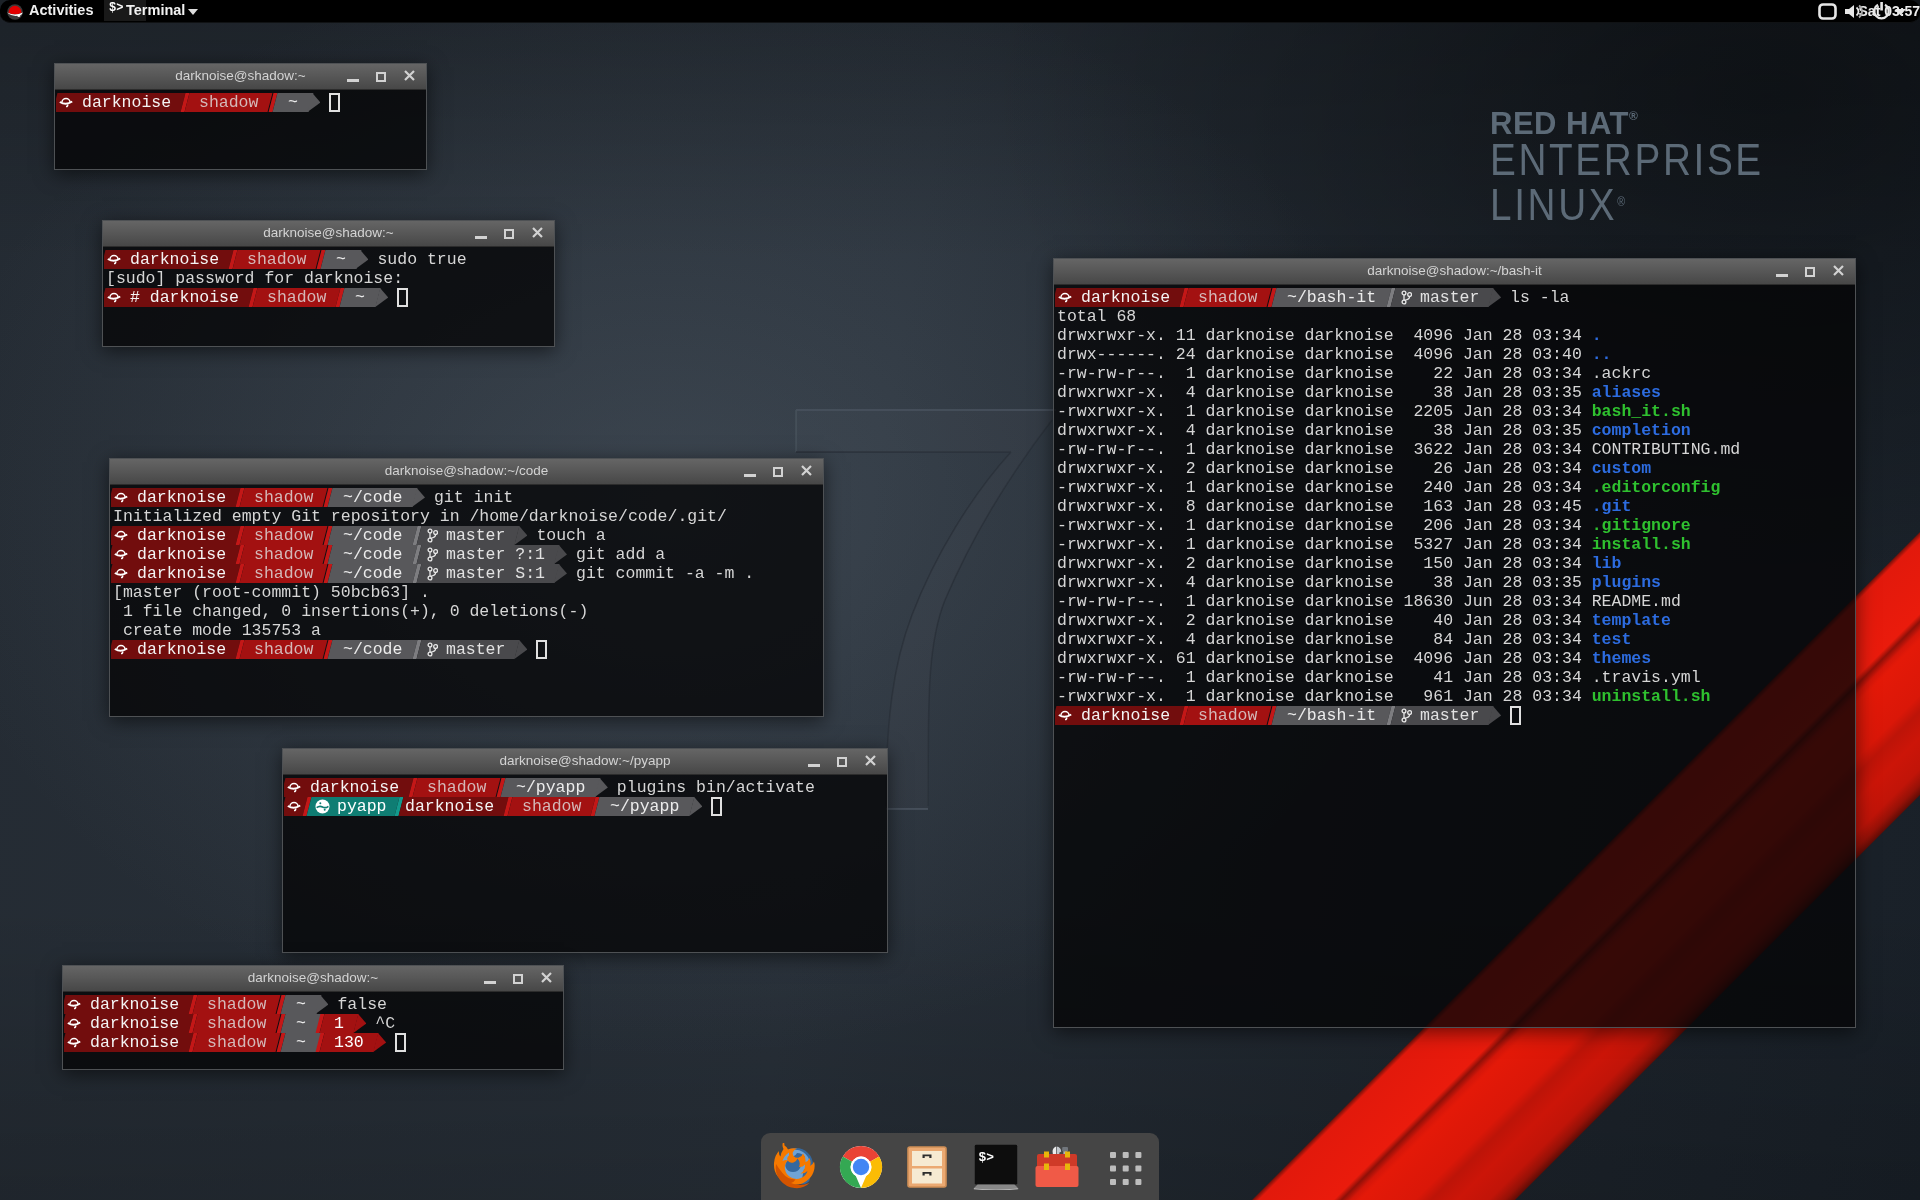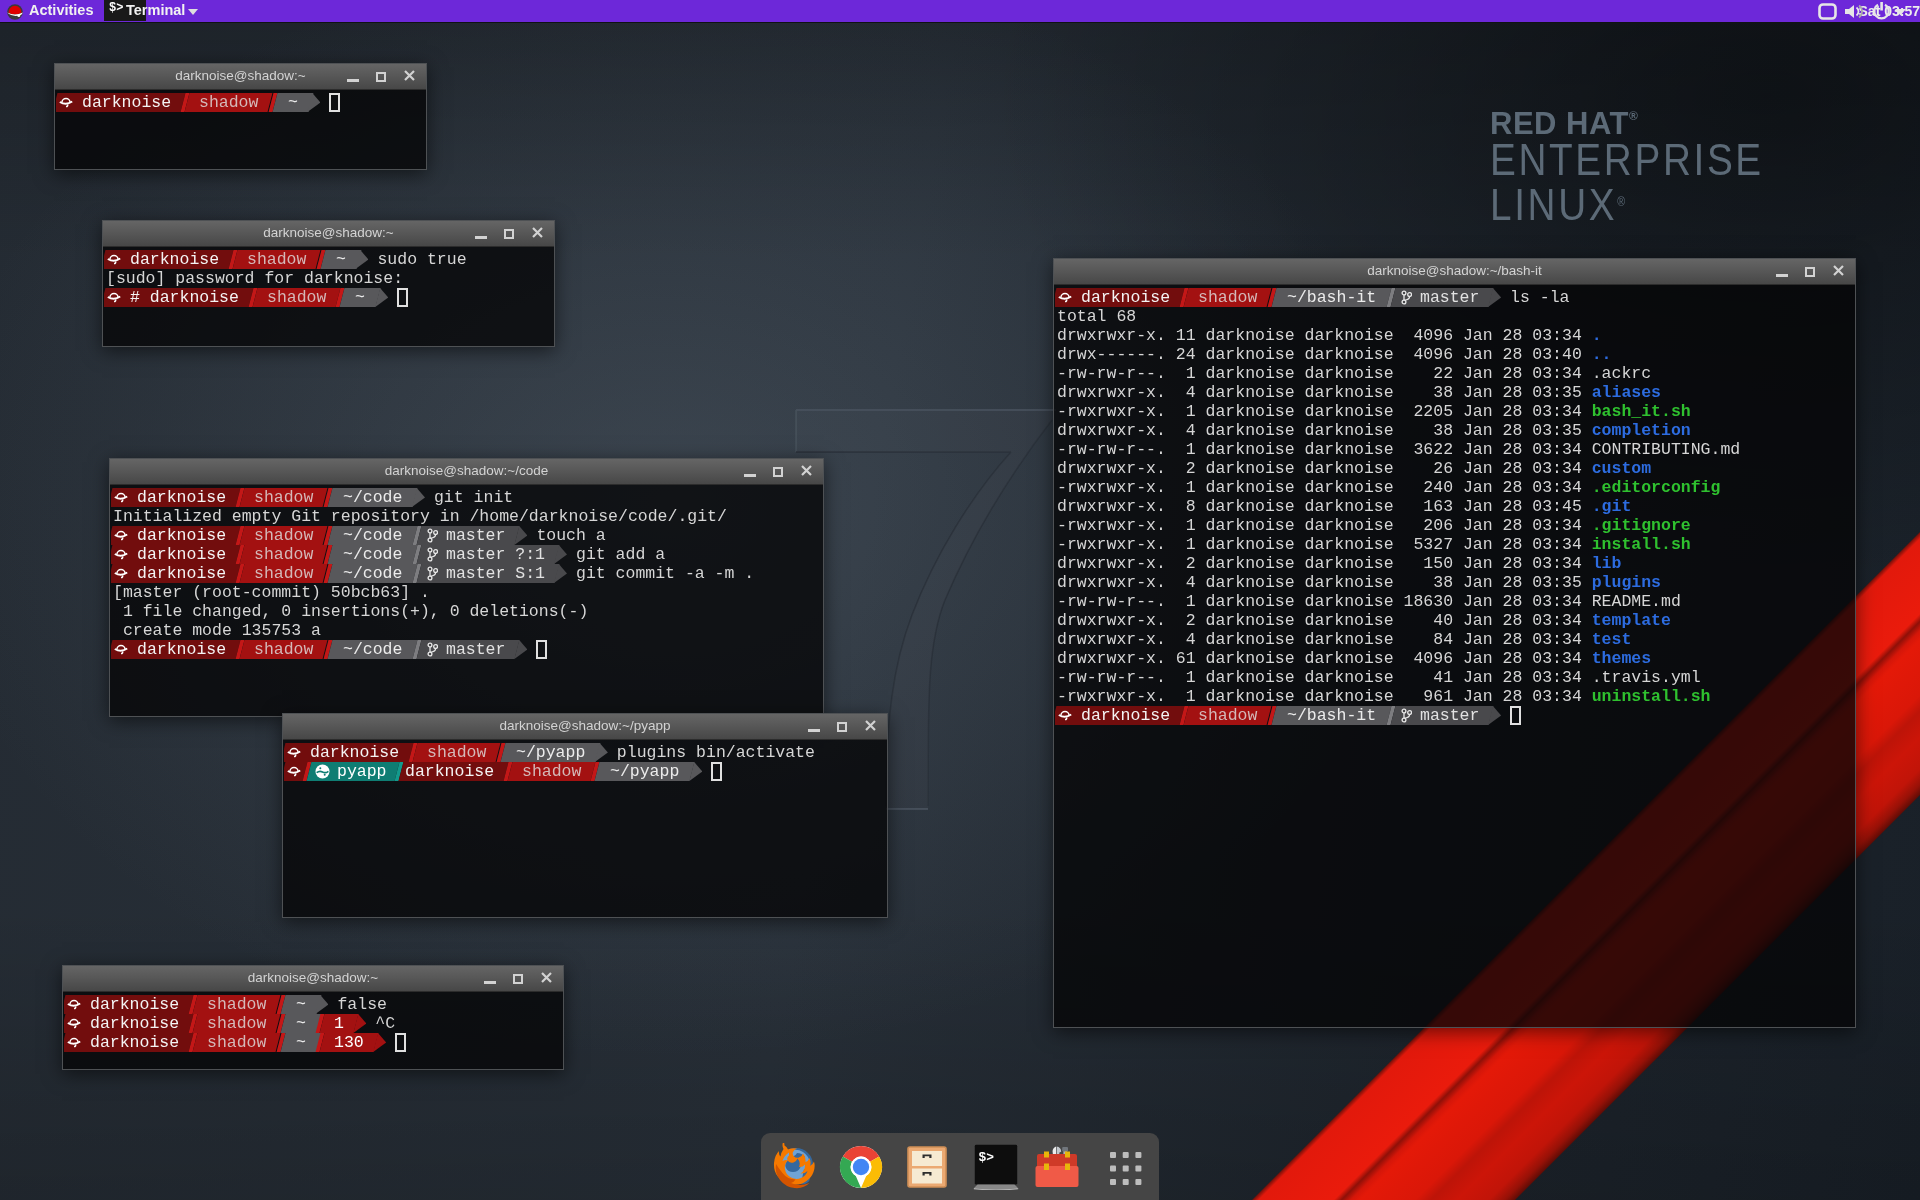--- a/index.html
+++ b/index.html
@@ -26,21 +26,21 @@
   }
   
   #seven { position:absolute; left:0; top:0; }
   
   #rhlogo { position:absolute; left:1490px; top:101px; color:#5c6a77; }
   #rhlogo .l1 { font-weight:bold; font-size:31px; letter-spacing:0.5px; line-height:31px; }
   #rhlogo .l2 { font-size:44px; letter-spacing:3px; line-height:42px; transform:scaleX(0.88); transform-origin:left; white-space:nowrap;}
   #rhlogo .sup { font-size:12px; vertical-align:14px; letter-spacing:0;}
   
   #topbar { position:absolute; left:0; top:0; width:1920px; height:23px;
-    background:#6d28d9; border-bottom:1px solid #101214; color:#e8e8e8; z-index:50;}
+    background:#000000; border-bottom:1px solid #101214; color:#e8e8e8; z-index:50;border-radius:10px;}
   #topbar .act { position:absolute; left:29px; top:2px; font-size:14.5px; font-weight:bold; color:#f0f0f0;}
   #topbar .hat { position:absolute; left:6px; top:3px; }
   #termtile { position:absolute; left:104px; top:0; width:42px; height:21px; background:#191919; }
   #termtile .tg { position:absolute; left:5px; top:1px; color:#fff; font-size:12px; font-weight:bold; font-family:"Liberation Mono",monospace; }
   #topbar .appname { position:absolute; left:126px; top:2px; font-size:14.5px; font-weight:bold; color:#f2f2f2; }
   #topbar .caret { position:absolute; left:188px; top:9px; width:0; height:0;
     border-left:5.5px solid transparent; border-right:5.5px solid transparent; border-top:6.5px solid #dedede; }
   #topbar .clock { position:absolute; left:0; right:0; top:3px; text-align:right; font-size:14px; font-weight:bold; color:#ededed; }
   #topbar .ticons { position:absolute; right:8px; top:0; height:23px; }
   
@@ -226,21 +226,21 @@
             <path d="M8.6,8.4 q0.5,2 -1.6,2.2" fill="none" stroke="#fff" stroke-width="1.5"></path>
           </svg><span class="u">darknoise</span></span><span class="dv dvr"></span><span class="sg r"><span>shadow</span></span><span class="dv dvr"></span><span class="sg g"><span>~/code</span></span><span class="dv dvg"></span><span class="sg d"><svg class="bglyph" width="11" height="15" viewBox="0 0 11 15">
             <circle cx="3" cy="3" r="1.9" fill="none" stroke="#e8e8e8" stroke-width="1.3"></circle>
             <circle cx="3" cy="12" r="1.9" fill="none" stroke="#e8e8e8" stroke-width="1.3"></circle>
             <circle cx="8.6" cy="4.6" r="1.9" fill="none" stroke="#e8e8e8" stroke-width="1.3"></circle>
             <path d="M3,4.9 L3,10.1 M8.6,6.5 Q8.6,9.6 3.4,10.3" fill="none" stroke="#e8e8e8" stroke-width="1.3"></path>
           </svg><span>master</span></span><span class="ar ard"></span><span class="cur"></span></div>
   </div>
 </div>
 
-<div class="win" style="left:282px;top:713px;width:606px;height:205px">
+<div class="win" style="left:282px;top:748px;width:606px;height:205px">
   <div class="tbar">
       <span class="ttl">darknoise@shadow:~/pyapp</span>
     <span class="bmin"></span>
       <span class="bmax"></span>
     <svg class="bx" width="11" height="11">
         <path d="M1,1 L10,10 M10,1 L1,10" stroke="#d2d2d2" stroke-width="2.2"></path>
       </svg>
   </div>
   <div class="term">
     <div class="row prow"><span class="sg m"><svg width="14" height="13" viewBox="0 0 14 13">
@@ -317,21 +317,21 @@
     <div class="row">-rwxrwxr-x.  1 darknoise darknoise  2205 Jan 28 03:34 <span class="fg">bash_it.sh</span></div>
     <div class="row">drwxrwxr-x.  4 darknoise darknoise    38 Jan 28 03:35 <span class="fb">completion</span></div>
     <div class="row">-rw-rw-r--.  1 darknoise darknoise  3622 Jan 28 03:34 CONTRIBUTING.md</div>
     <div class="row">drwxrwxr-x.  2 darknoise darknoise    26 Jan 28 03:34 <span class="fb">custom</span></div>
     <div class="row">-rwxrwxr-x.  1 darknoise darknoise   240 Jan 28 03:34 <span class="fg">.editorconfig</span></div>
     <div class="row">drwxrwxr-x.  8 darknoise darknoise   163 Jan 28 03:45 <span class="fb">.git</span></div>
     <div class="row">-rwxrwxr-x.  1 darknoise darknoise   206 Jan 28 03:34 <span class="fg">.gitignore</span></div>
     <div class="row">-rwxrwxr-x.  1 darknoise darknoise  5327 Jan 28 03:34 <span class="fg">install.sh</span></div>
     <div class="row">drwxrwxr-x.  2 darknoise darknoise   150 Jan 28 03:34 <span class="fb">lib</span></div>
     <div class="row">drwxrwxr-x.  4 darknoise darknoise    38 Jan 28 03:35 <span class="fb">plugins</span></div>
-    <div class="row">-rw-rw-r--.  1 darknoise darknoise 18630 Jan 28 03:34 README.md</div>
+    <div class="row">-rw-rw-r--.  1 darknoise darknoise 18630 Jun 28 03:34 README.md</div>
     <div class="row">drwxrwxr-x.  2 darknoise darknoise    40 Jan 28 03:34 <span class="fb">template</span></div>
     <div class="row">drwxrwxr-x.  4 darknoise darknoise    84 Jan 28 03:34 <span class="fb">test</span></div>
     <div class="row">drwxrwxr-x. 61 darknoise darknoise  4096 Jan 28 03:34 <span class="fb">themes</span></div>
     <div class="row">-rw-rw-r--.  1 darknoise darknoise    41 Jan 28 03:34 .travis.yml</div>
     <div class="row">-rwxrwxr-x.  1 darknoise darknoise   961 Jan 28 03:34 <span class="fg">uninstall.sh</span></div>
     <div class="row prow"><span class="sg m"><svg width="14" height="13" viewBox="0 0 14 13">
             <path d="M2.9,6.6 a4.1,4.1 0 0 1 8.2,0" fill="none" stroke="#fff" stroke-width="1.5"></path>
             <path d="M0.8,5.9 Q7,9.8 13.2,5.5" fill="none" stroke="#fff" stroke-width="1.8"></path>
             <path d="M8.6,8.4 q0.5,2 -1.6,2.2" fill="none" stroke="#fff" stroke-width="1.5"></path>
           </svg><span class="u">darknoise</span></span><span class="dv dvr"></span><span class="sg r"><span>shadow</span></span><span class="dv dvr"></span><span class="sg g"><span>~/bash-it</span></span><span class="dv dvg"></span><span class="sg d"><svg class="bglyph" width="11" height="15" viewBox="0 0 11 15">

